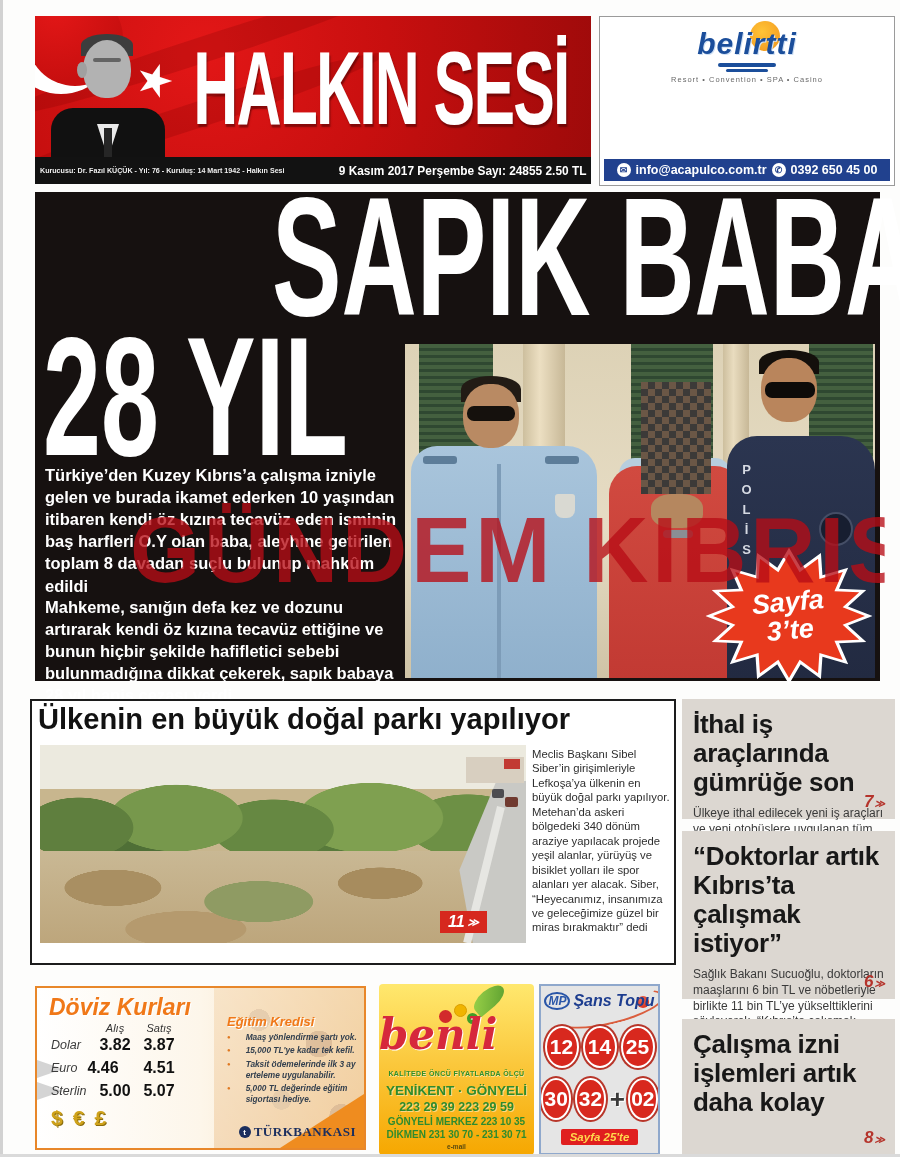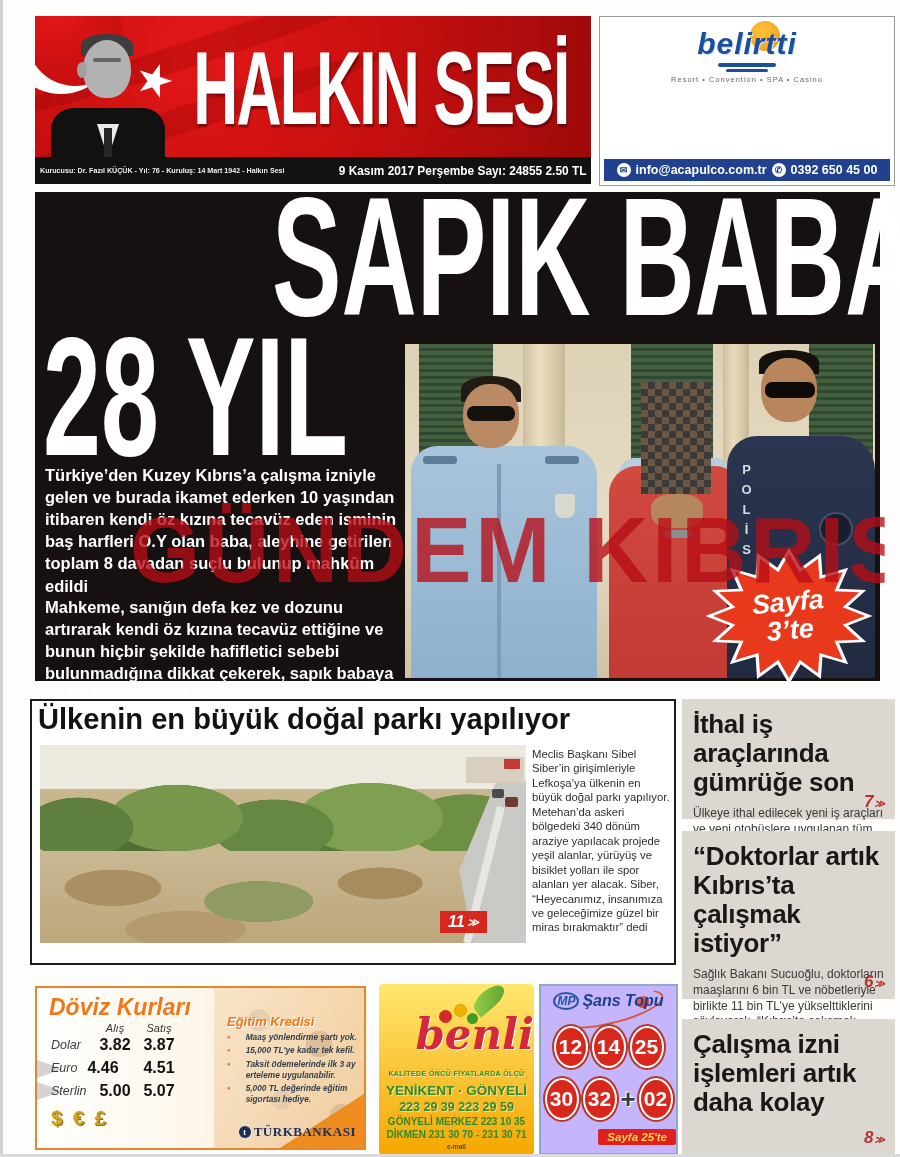--- a/index.html
+++ b/index.html
@@ -195,52 +195,52 @@
     font-family:"Liberation Serif",serif;}
 
   
   .benli{left:379px;top:984px;width:155px;height:171px;border-radius:4px;overflow:hidden;
     background:linear-gradient(180deg,#ffe86e 0%,#fbc93e 45%,#f6a700 100%);}
   .bn-leaf{left:92px;top:6px;width:36px;height:18px;border-radius:50% 50% 50% 0;
     background:linear-gradient(135deg,#9ed44a,#5a9e2f);transform:rotate(-40deg);}
   .bn-dot1{left:60px;top:26px;width:13px;height:13px;border-radius:50%;background:#d22b2b;}
   .bn-dot2{left:75px;top:20px;width:11px;height:11px;border-radius:50%;background:#f0b400;border:1px solid #d89c00;}
   .bn-dot3{left:88px;top:29px;width:11px;height:11px;border-radius:50%;background:#3f9e28;}
-  .bn-brand{left:0;right:0;top:26px;text-align:right;font-size:42px;font-weight:bold;font-style:italic;
+  .bn-brand{left:0;right:0;top:26px;text-align:left;font-size:42px;font-weight:bold;font-style:italic;
     color:#d6283c;font-family:"DejaVu Serif",serif;text-shadow:1px 1px 0 #fff;}
   .bn-tag{left:0;right:0;top:86px;text-align:center;font-size:7px;font-weight:bold;color:#2f8f2b;
     letter-spacing:.4px;text-shadow:.5px .5px 0 #fff8;}
   .bn-l1{left:0;right:0;top:99px;text-align:center;font-size:13.5px;font-weight:bold;color:#2e8b2e;
     text-shadow:1px 1px 0 #fff7;}
   .bn-l2{left:0;right:0;top:116px;text-align:center;font-size:12.5px;font-weight:bold;color:#2e8b2e;
     text-shadow:1px 1px 0 #fff7;}
   .bn-l3{left:0;right:0;top:132px;text-align:center;font-size:10px;font-weight:bold;color:#2e8b2e;}
   .bn-l4{left:0;right:0;top:145px;text-align:center;font-size:10px;font-weight:bold;color:#2e8b2e;}
   .bn-mail{left:0;right:0;top:159px;text-align:center;font-size:6.5px;color:#5a4a10;font-weight:bold;}
 
   
-  .sans{left:539px;top:984px;width:139px;height:171px;background:#c4b5fd;border:2px solid #8fa8cc;
+  .sans{left:539px;top:984px;width:121px;height:171px;background:#e5e5e5;border:2px solid #8fa8cc;
     box-sizing:border-box;overflow:hidden;}
   .st-logo{left:0;right:0;top:6px;display:flex;align-items:center;justify-content:center;gap:3px;}
   .st-mp{font-size:12px;font-weight:bold;font-style:italic;color:#2a56a8;border:2px solid #2a56a8;
     border-radius:50%;padding:0 2px;line-height:1.2;}
   .st-name{font-size:16px;font-weight:bold;font-style:italic;color:#1d3d8f;position:relative;z-index:2;}
   .st-ball{left:96px;top:10px;width:12px;height:12px;border-radius:50%;
     background:radial-gradient(circle at 35% 30%,#f26d4f,#d21f10);z-index:1;}
   .st-swoosh{left:16px;top:8px;width:104px;height:26px;border:2px solid #d94f2b;border-radius:50%;
     border-top-color:transparent;border-left-color:transparent;transform:rotate(-14deg);opacity:.9;}
   .st-row{left:0;right:0;display:flex;justify-content:center;align-items:center;gap:4px;}
   .st-r1{top:40px;}
   .st-r2{top:92px;}
   .st-num{width:34px;height:42px;border-radius:50%;background:#d8281e;border:2px solid #fff;
     box-shadow:0 0 0 2px #b8362a;display:flex;align-items:center;justify-content:center;
     color:#fff;font-weight:bold;font-size:21px;box-sizing:border-box;}
   .st-plus{font-size:26px;font-weight:bold;color:#3a3a3a;width:14px;text-align:center;
     text-shadow:1px 1px 0 #fff,-1px -1px 0 #fff;}
-  .st-foot{left:0;right:0;bottom:8px;display:flex;justify-content:flex-end;}
+  .st-foot{left:0;right:0;bottom:8px;display:flex;justify-content:center;}
   .st-foot-badge{background:#e01f1f;color:#ffd94d;font-weight:bold;font-style:italic;font-size:11.5px;
     padding:2px 9px;border-radius:2px;}
 
   .edge-l{left:0;top:0;width:3px;height:100%;background:#d2d2d2;}
   .edge-b{left:0;bottom:0;width:100%;height:3px;background:#dadada;}
 </style>
 </head>
 <body>
 
 <div class="abs masthead">

